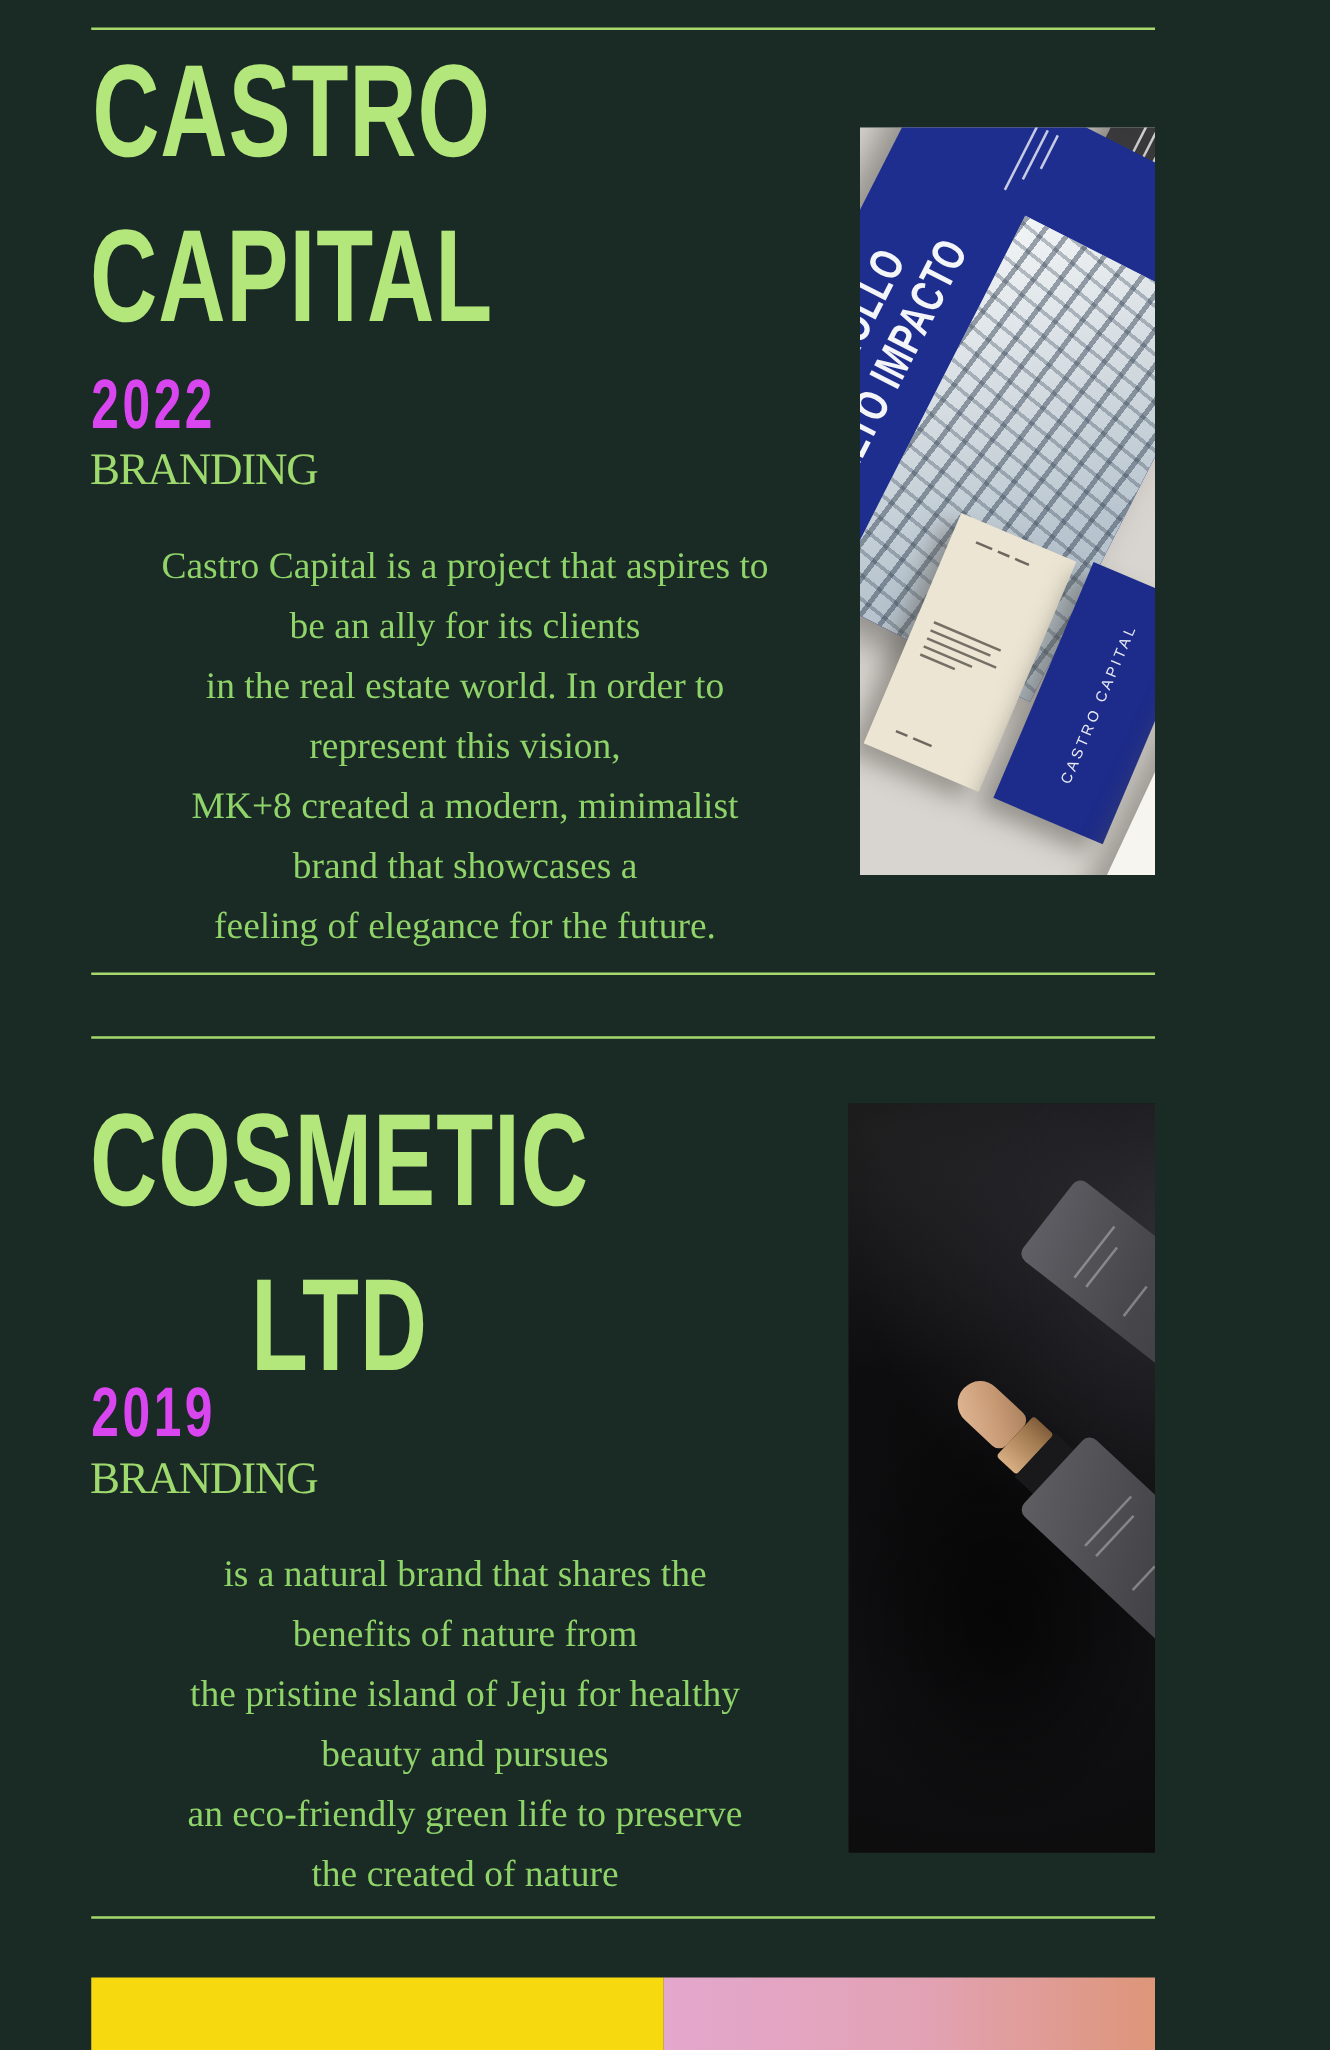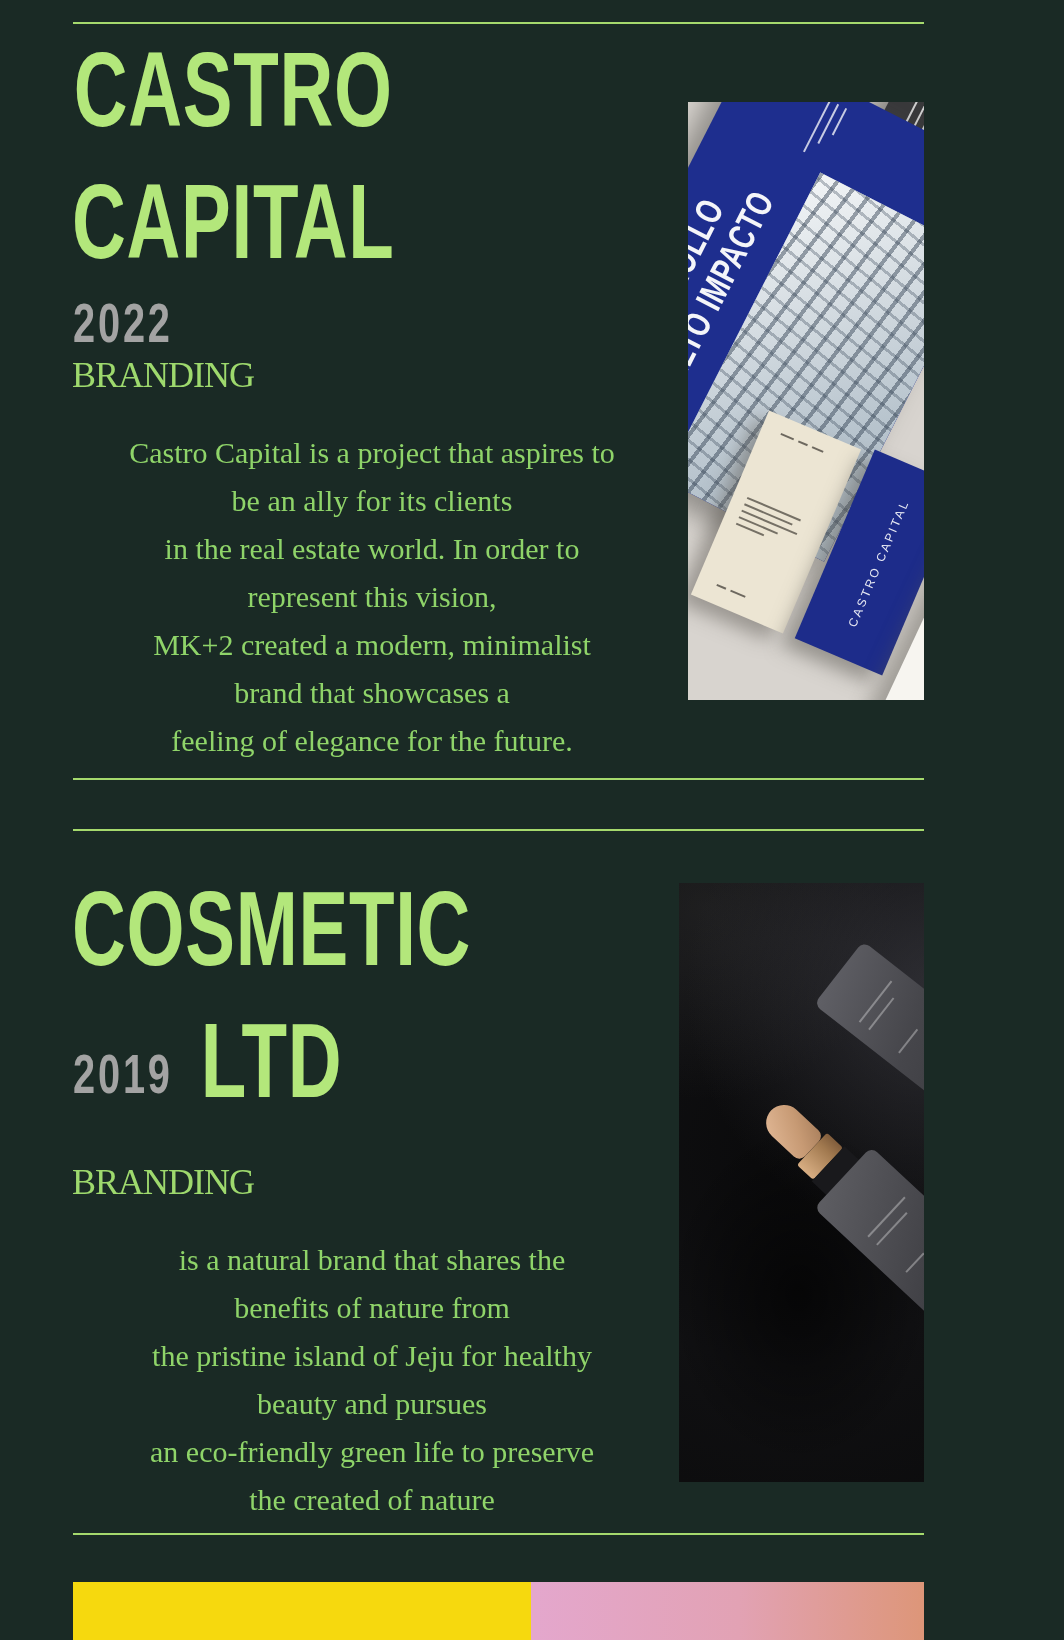--- a/index.html
+++ b/index.html
@@ -9,21 +9,21 @@
   section{display:contents;}
 
   .rule{position:absolute;left:73px;width:919px;height:2px;background:#a5d96d;}
 
   .proj-title{position:absolute;left:72px;margin:0;font-weight:700;
       font-size:105px;line-height:132px;letter-spacing:1px;color:#b3e77b;
       font-family:"Liberation Sans","DejaVu Sans",sans-serif;white-space:pre-line;}
   .squeeze{display:inline-block;transform:scaleX(0.71);transform-origin:0 0;white-space:pre-line;}
 
   .proj-year{position:absolute;left:73px;font-weight:700;font-size:56px;line-height:64px;
-      letter-spacing:4px;color:#a3a3a3;font-family:"Liberation Sans","DejaVu Sans",sans-serif;}
+      letter-spacing:4px;color:#d946ef;font-family:"Liberation Sans","DejaVu Sans",sans-serif;}
   .proj-category{position:absolute;left:72px;font-family:"Liberation Serif",serif;
       font-size:36px;letter-spacing:-1px;color:#9ed96d;}
   .proj-desc{position:absolute;left:72px;width:600px;margin:0;font-family:"Liberation Serif",serif;
       font-size:30px;line-height:48px;color:#8fd469;white-space:pre-line;}
 
   
   .photo{position:absolute;overflow:hidden;}
   .photo-castro{left:688px;top:102px;width:304px;height:598px;background:#d8d4cf;}
   .pc-piece{position:absolute;}
   .dark-card{left:210px;top:-120px;width:175px;height:245px;background:#39393b;
@@ -105,21 +105,21 @@
 
   <section>
     <h1 class="proj-title" style="top:24px"><span class="squeeze">CASTRO
 CAPITAL</span></h1>
     <div class="proj-year" style="top:291px"><span class="squeeze">2022</span></div>
     <div class="proj-category" style="top:354px">BRANDING</div>
     <p class="proj-desc" style="top:429px">Castro Capital is a project that aspires to
 be an ally for its clients
 in the real estate world. In order to
 represent this vision,
-MK+2 created a modern, minimalist
+MK+8 created a modern, minimalist
 brand that showcases a
 feeling of elegance for the future.</p>
 
     <figure class="photo photo-castro" style="margin:0">
       <div class="pc-piece dark-card">
         <div class="mini-bars">
             <i style="height:62px"></i>
             <i style="height:48px"></i>
             <i style="height:34px"></i>
           </div>
@@ -162,21 +162,21 @@
       </div>
     </figure>
   </section>
 
   <div class="rule" style="top:778px"></div>
   <div class="rule" style="top:829px"></div>
 
   <section>
     <h1 class="proj-title" style="top:863px"><span class="squeeze">COSMETIC
 LTD</span></h1>
-    <div class="proj-year" style="top:1042px"><span class="squeeze">2019</span></div>
+    <div class="proj-year" style="top:1098px"><span class="squeeze">2019</span></div>
     <div class="proj-category" style="top:1161px">BRANDING</div>
     <p class="proj-desc" style="top:1236px">is a natural brand that shares the
 benefits of nature from
 the pristine island of Jeju for healthy
 beauty and pursues
 an eco-friendly green life to preserve
 the created of nature</p>
 
     <figure class="photo photo-cosmetic" style="margin:0">
       <div class="floor-shadow"></div>

